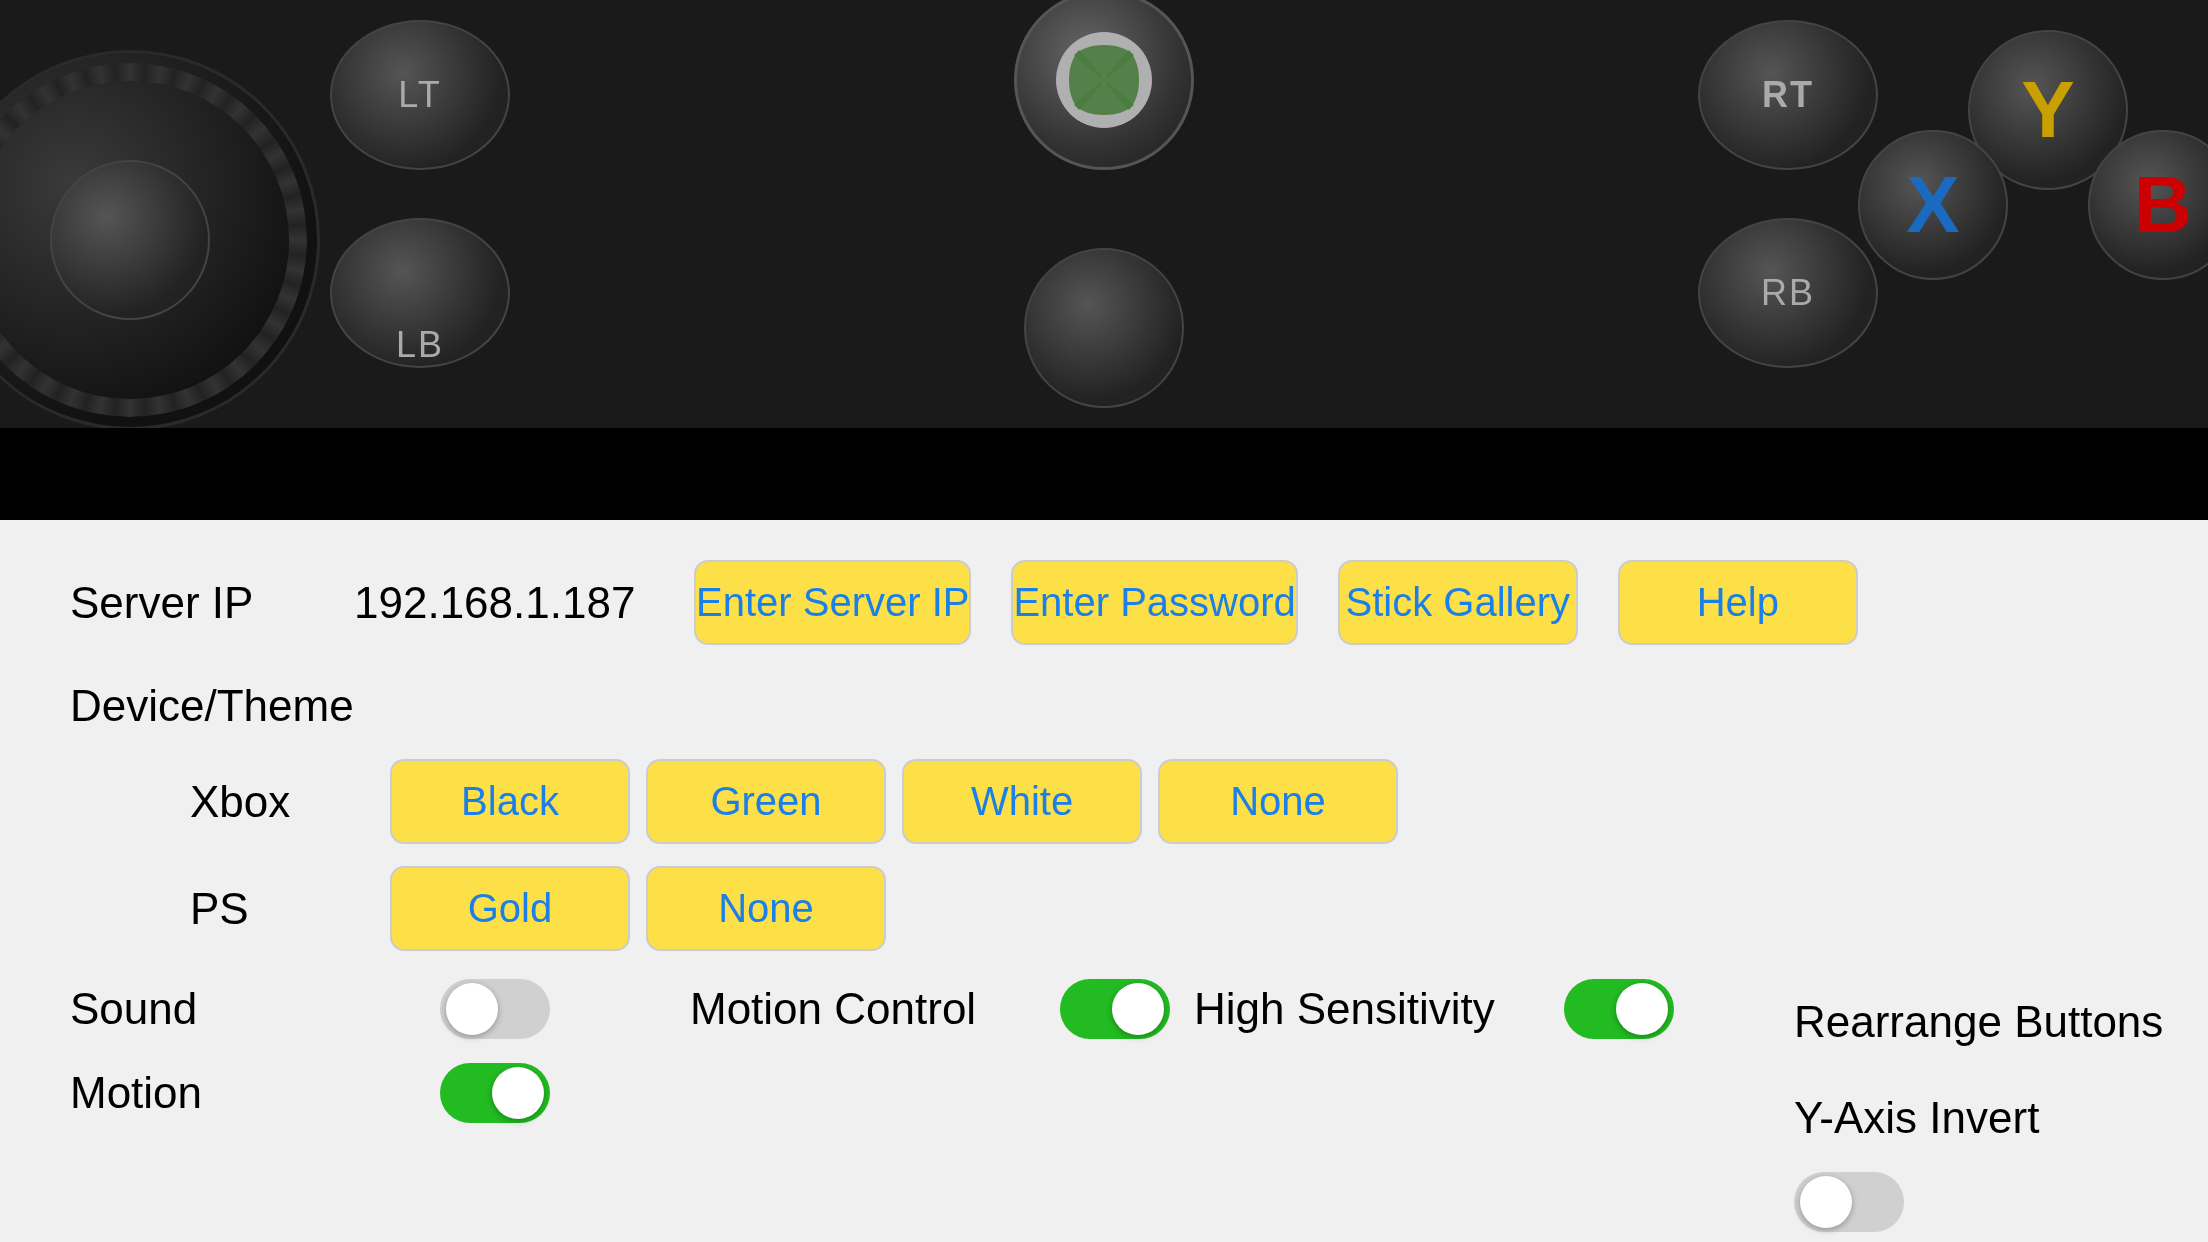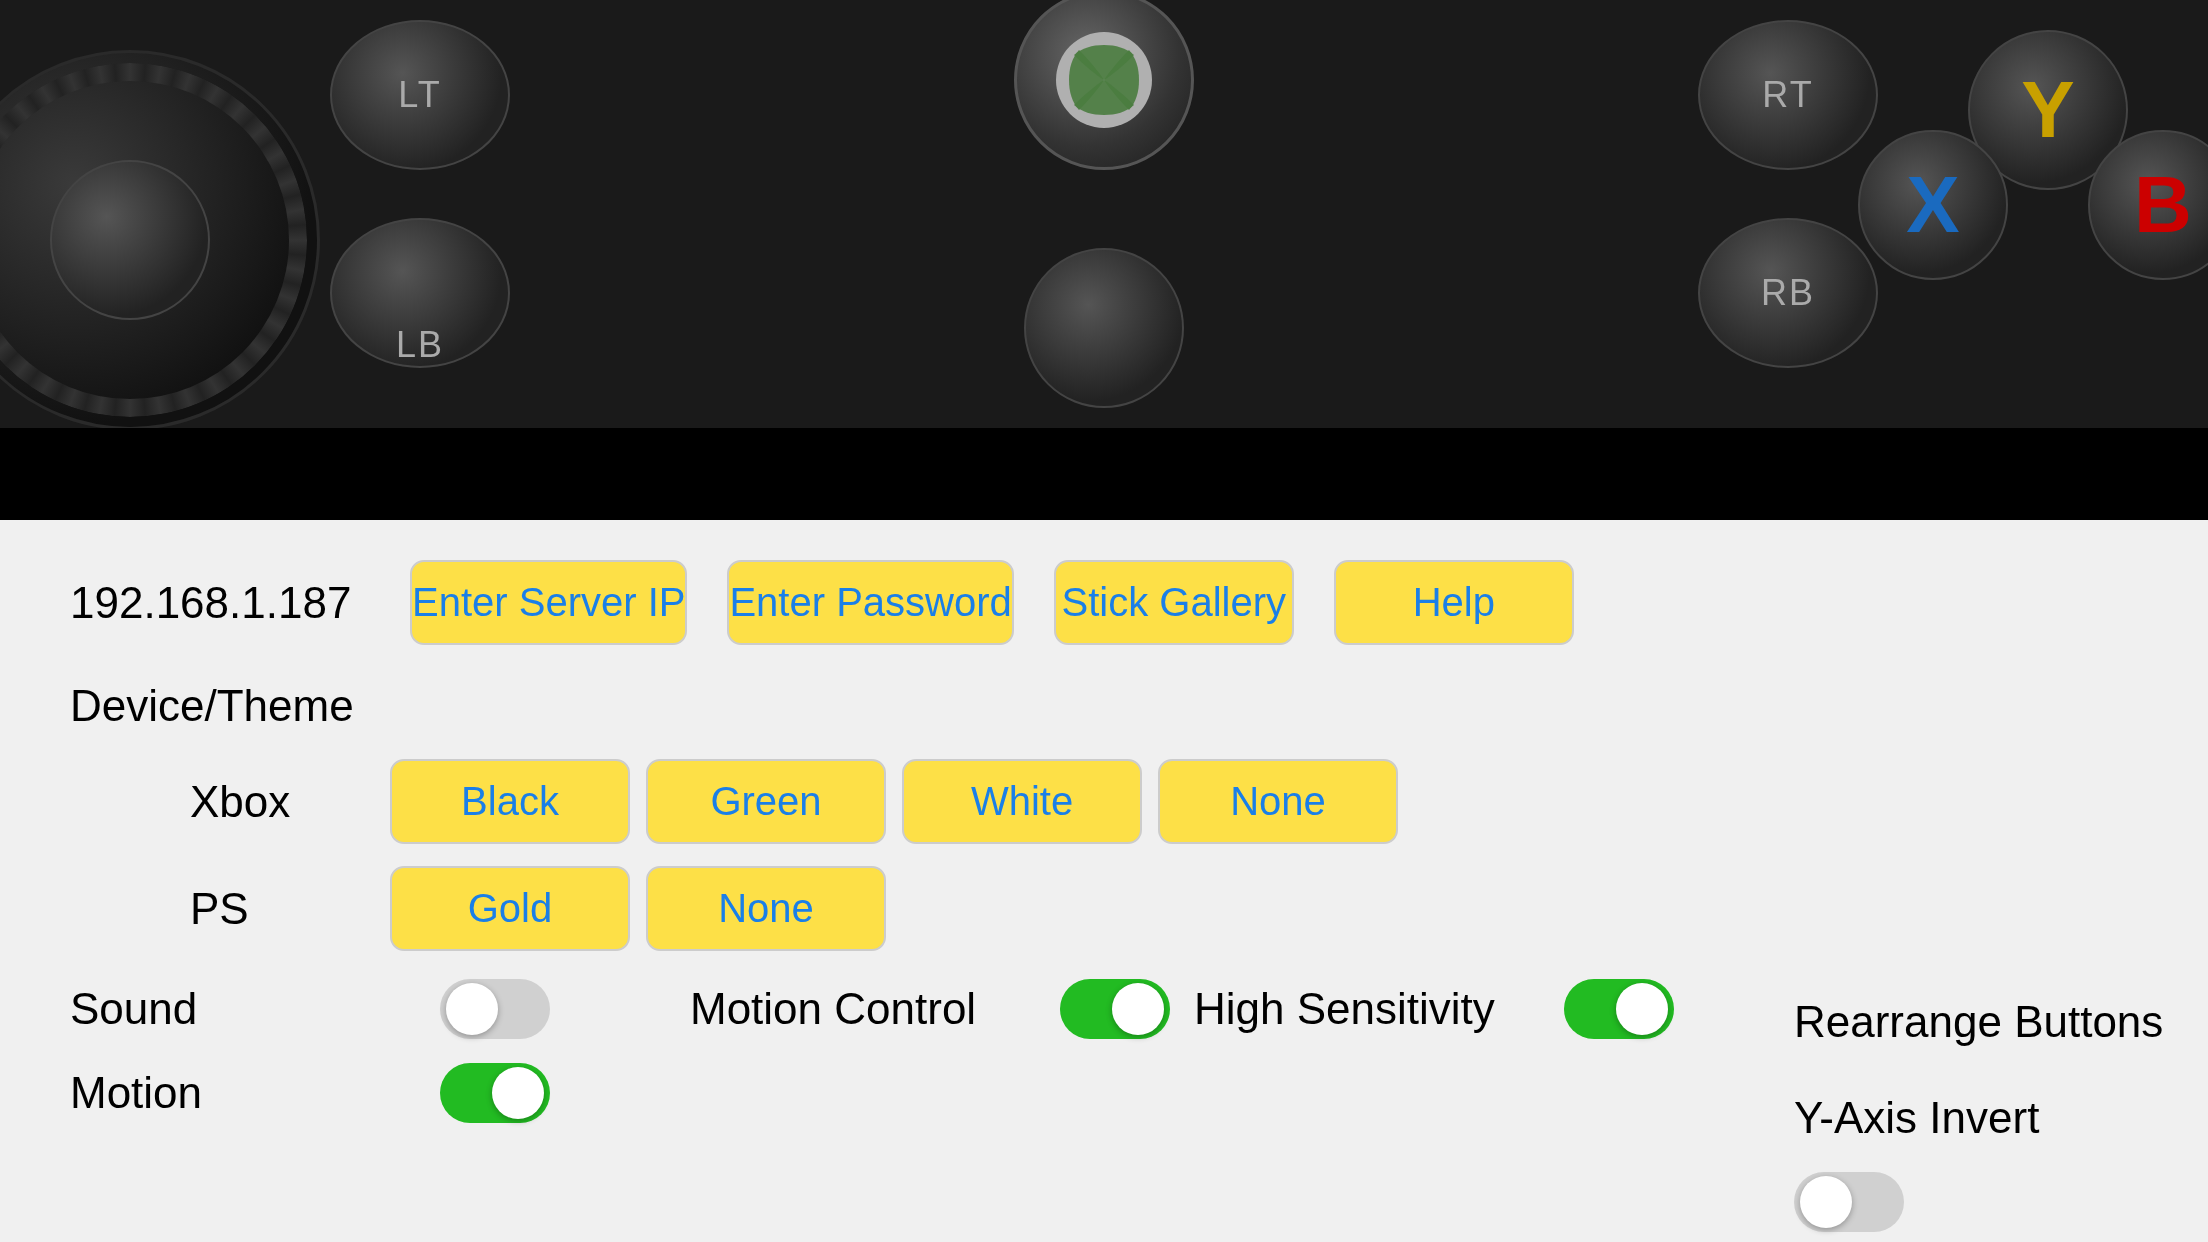--- a/index.html
+++ b/index.html
@@ -119,21 +119,21 @@
       width: 180px;
       height: 150px;
       border-radius: 50%;
       background: radial-gradient(circle at 40% 35%, #555, #222 70%);
       border: 2px solid #444;
       display: flex;
       align-items: center;
       justify-content: center;
       color: #aaa;
       font-size: 36px;
-      font-weight: 400;
+      font-weight: 700;
       letter-spacing: 2px;
     }
 
     
     .btn-lb {
       position: absolute;
       left: 330px;
       bottom: 60px;
       width: 180px;
       height: 150px;
@@ -424,20 +424,21 @@
       <span>B</span>
     </div>
 
     <div class="center-circle"></div>
   </div>
 </div>
 
 <div class="settings-panel">
 
   <div class="header-row">
+    <span class="server-label">Server IP</span>
     <span class="server-ip">192.168.1.187</span>
     <button class="outline-btn">Enter Server IP</button>
     <button class="outline-btn">Enter Password</button>
     <button class="outline-btn">Stick Gallery</button>
     <button class="outline-btn">Help</button>
   </div>
 
   <div class="device-theme-section">
     <div class="device-theme-label">Device/Theme</div>
 

